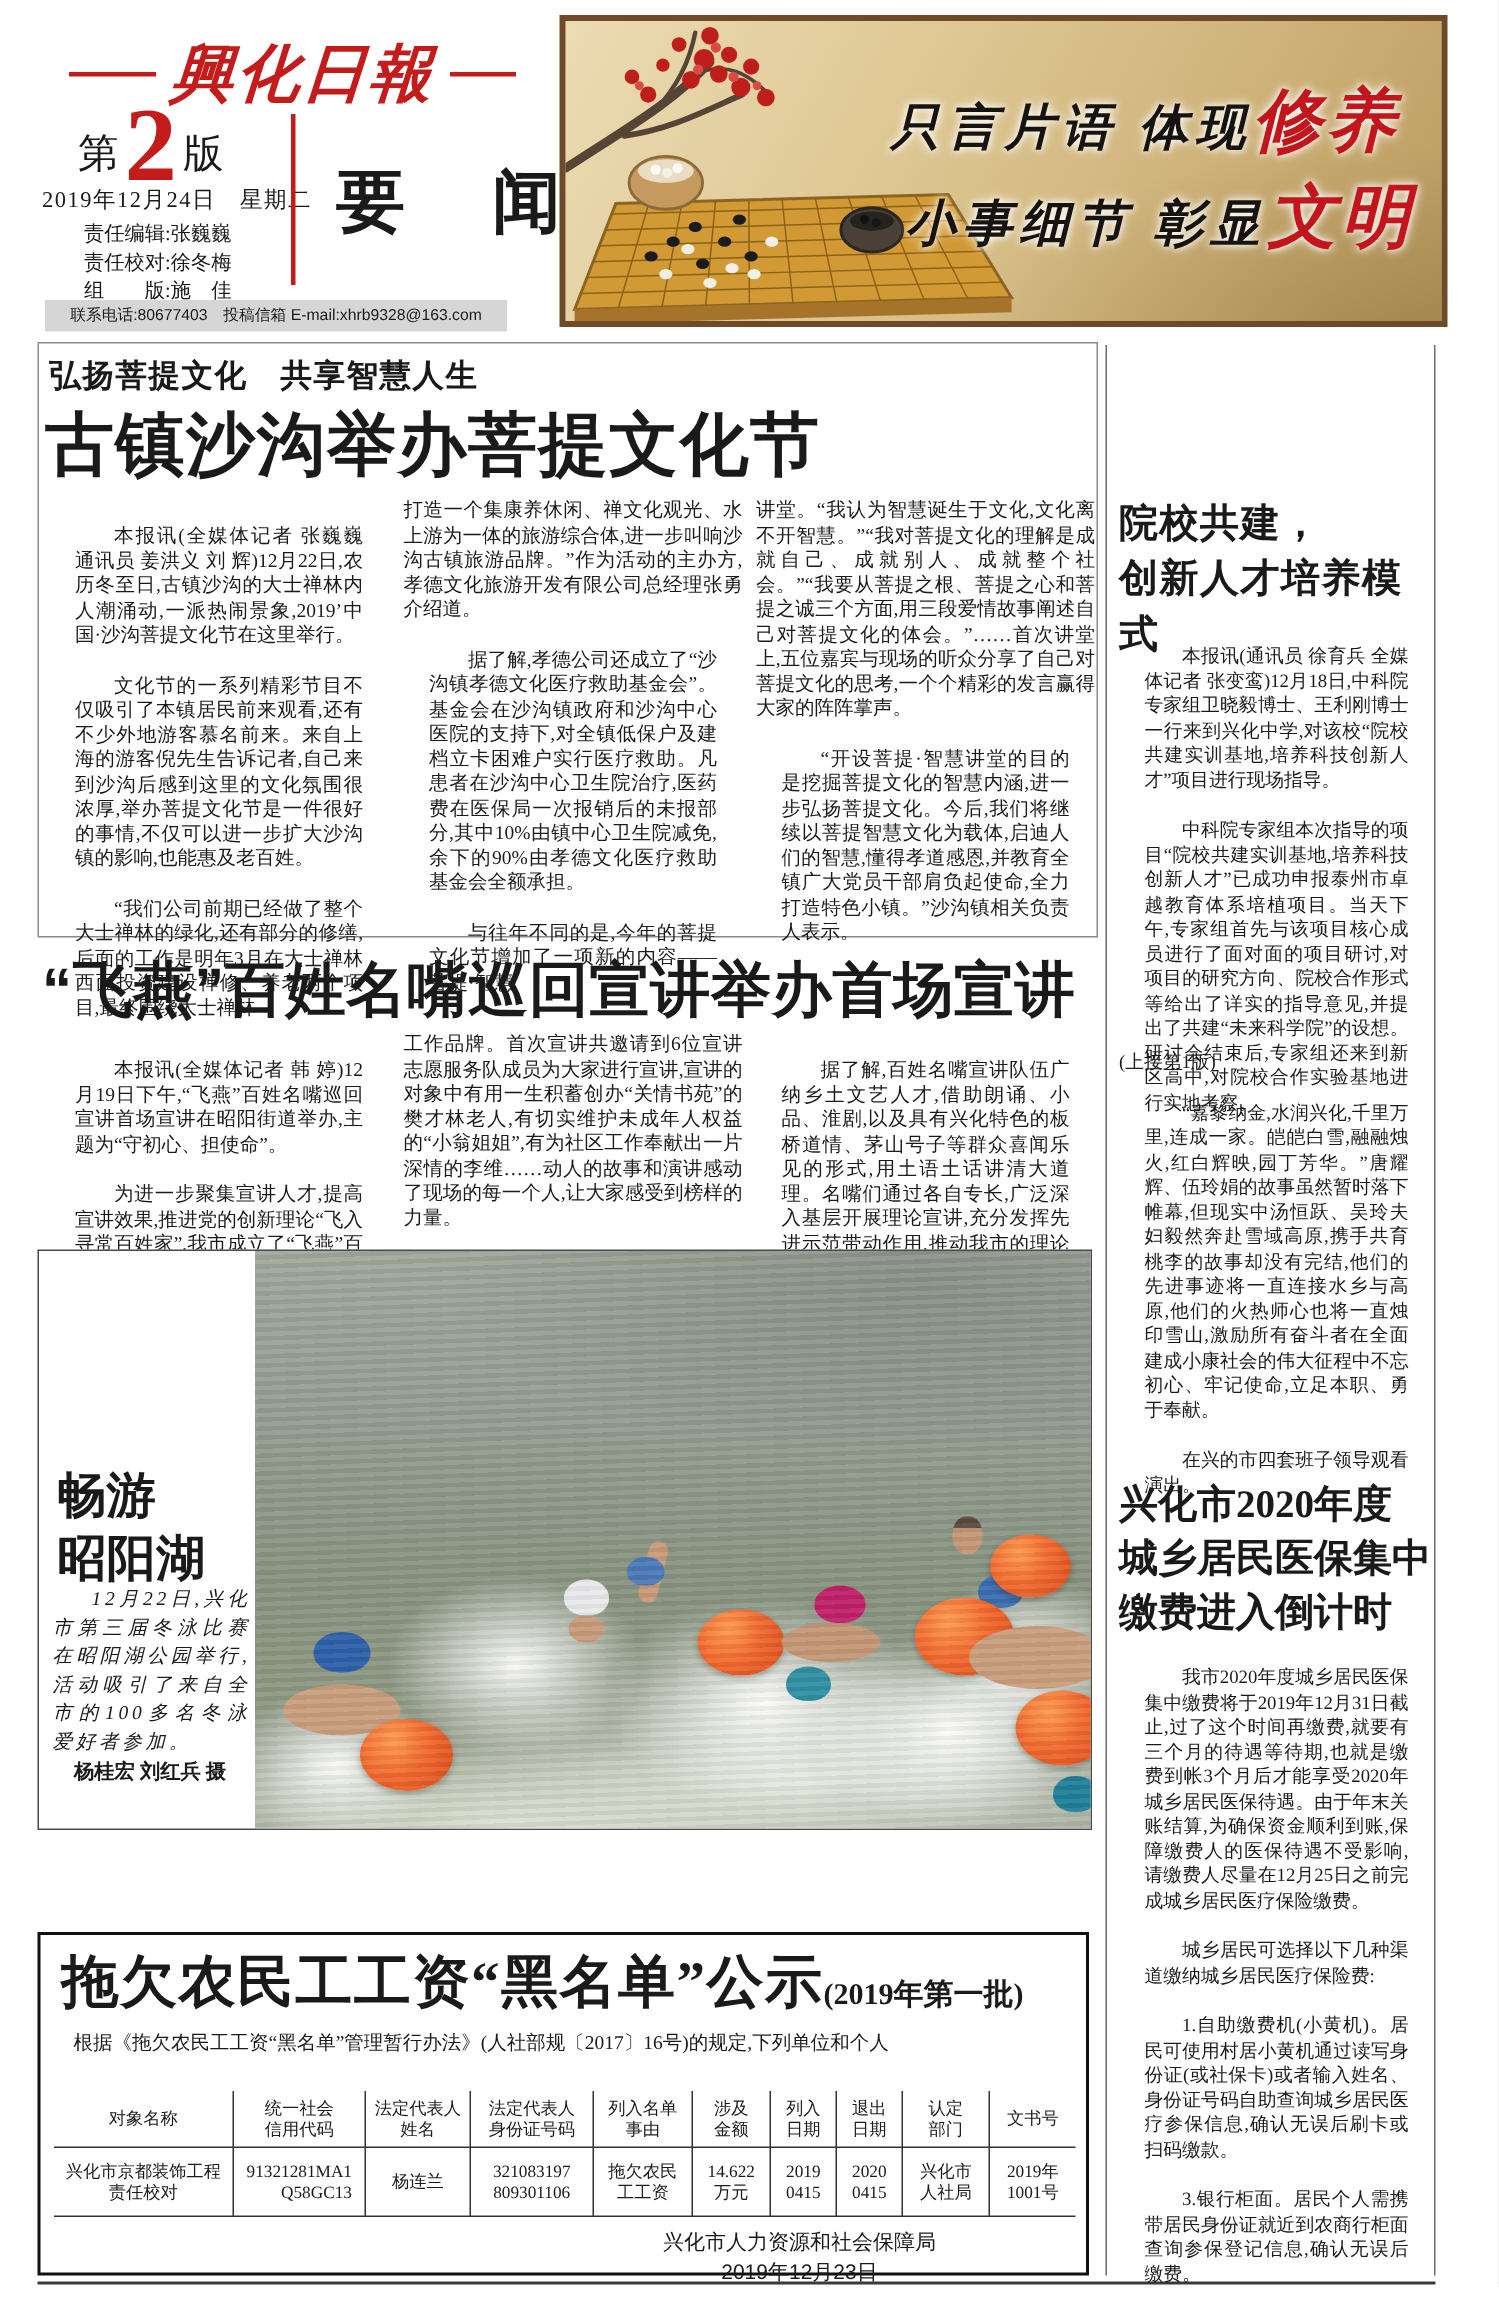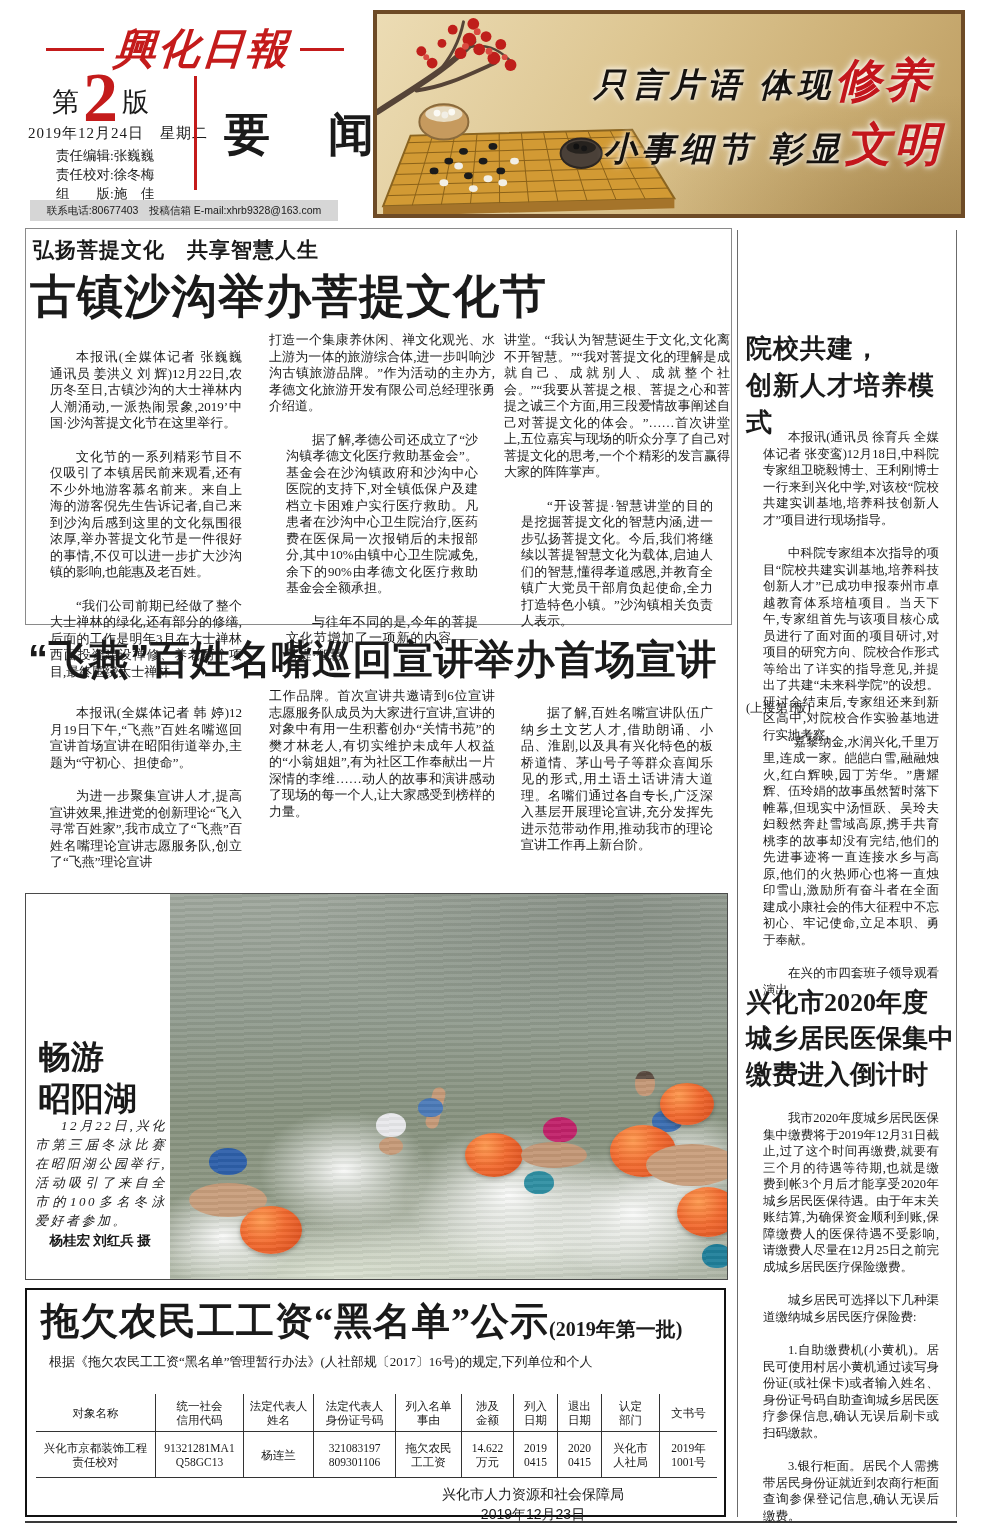--- a/index.html
+++ b/index.html
@@ -52,21 +52,21 @@
   .kicker{left:33px;top:236px;font-size:21px;font-weight:bold;letter-spacing:1px;}
   .a1-headline{left:30px;top:266px;width:702px;font-size:46px;font-weight:900;letter-spacing:1px;}
   .news-col{top:332px;width:226px;font-size:13px;line-height:16.5px;}
   .c1{left:33px;} .c2{left:269px;} .c3{left:504px;}
 
   
   .a2-headline{left:28px;top:632px;width:706px;font-size:40px;font-weight:900;letter-spacing:0.5px;}
   .news-col2{top:688px;width:226px;font-size:13px;line-height:16.5px;}
 
   
-  .photo-box{left:25px;top:893px;width:703px;height:387px;border:1px solid #4a4a4a;box-sizing:border-box;background:#fff;}
+  .photo-box{left:25px;top:833px;width:703px;height:387px;border:1px solid #4a4a4a;box-sizing:border-box;background:#fff;}
   .photo-title{left:12px;top:142px;font-size:33px;font-weight:bold;line-height:42px;}
   .photo-caption{left:9px;top:222px;width:132px;font-size:13px;line-height:19px;letter-spacing:2.5px;
                  font-style:italic;text-align:justify;margin:0;text-indent:2em;}
   .photo-credit{left:4px;top:338px;width:140px;font-size:13.5px;font-weight:bold;text-align:center;}
   .photo{left:144px;top:0;width:557px;height:385px;overflow:hidden;
          background:
            radial-gradient(ellipse 340px 70px at 30% 99%, rgba(222,228,212,.95), rgba(222,228,212,0) 75%),
            radial-gradient(ellipse 420px 110px at 65% 92%, rgba(238,241,234,.85), rgba(238,241,234,0) 70%),
            radial-gradient(ellipse 500px 180px at 80% 5%, rgba(58,68,58,.22), rgba(58,68,58,0) 65%),
            linear-gradient(180deg,#a0a89e 0%,#929c90 30%,#87927f 58%,#8e9884 80%,#9aa392 100%);}
@@ -119,21 +119,21 @@
   .bl-title{font-size:38px;font-weight:bold;letter-spacing:1px;}
   .bl-title-suf{font-size:20px;font-weight:bold;padding-bottom:4px;}
   .bl-intro{position:absolute;left:22px;top:62px;width:660px;font-size:13px;line-height:19px;margin:0;}
   .bl-table{position:absolute;left:9px;top:104px;width:681px;display:flex;flex-direction:column;
             font-size:11.5px;line-height:14px;text-align:center;}
   .bl-row{display:flex;}
   .bl-cell{box-sizing:border-box;border-right:1px solid #333;display:flex;align-items:center;justify-content:center;padding:2px 1px;}
   .bl-cell:last-child{border-right:none;}
   .bl-head .bl-cell{height:38px;border-bottom:1px solid #333;}
   .bl-data .bl-cell{height:46px;border-bottom:1px solid #333;}
-  .w0{width:120px;} .w1{width:88px;} .w2{width:70px;} .w3{width:82px;} .w4{width:66px;}
+  .w0{width:120px;} .w1{width:88px;text-align:right;} .w2{width:70px;} .w3{width:82px;} .w4{width:66px;}
   .w5{width:52px;} .w6{width:44px;} .w7{width:44px;} .w8{width:58px;} .w9{width:57px;}
   .bl-sign{position:absolute;right:36px;top:194px;width:310px;text-align:center;font-size:14px;line-height:20px;
            font-family:"Liberation Sans","DejaVu Sans",sans-serif;}
 </style>
 </head>
 <body>
 
 <div class="page">
 
   <div class="abs mast-name-row">

